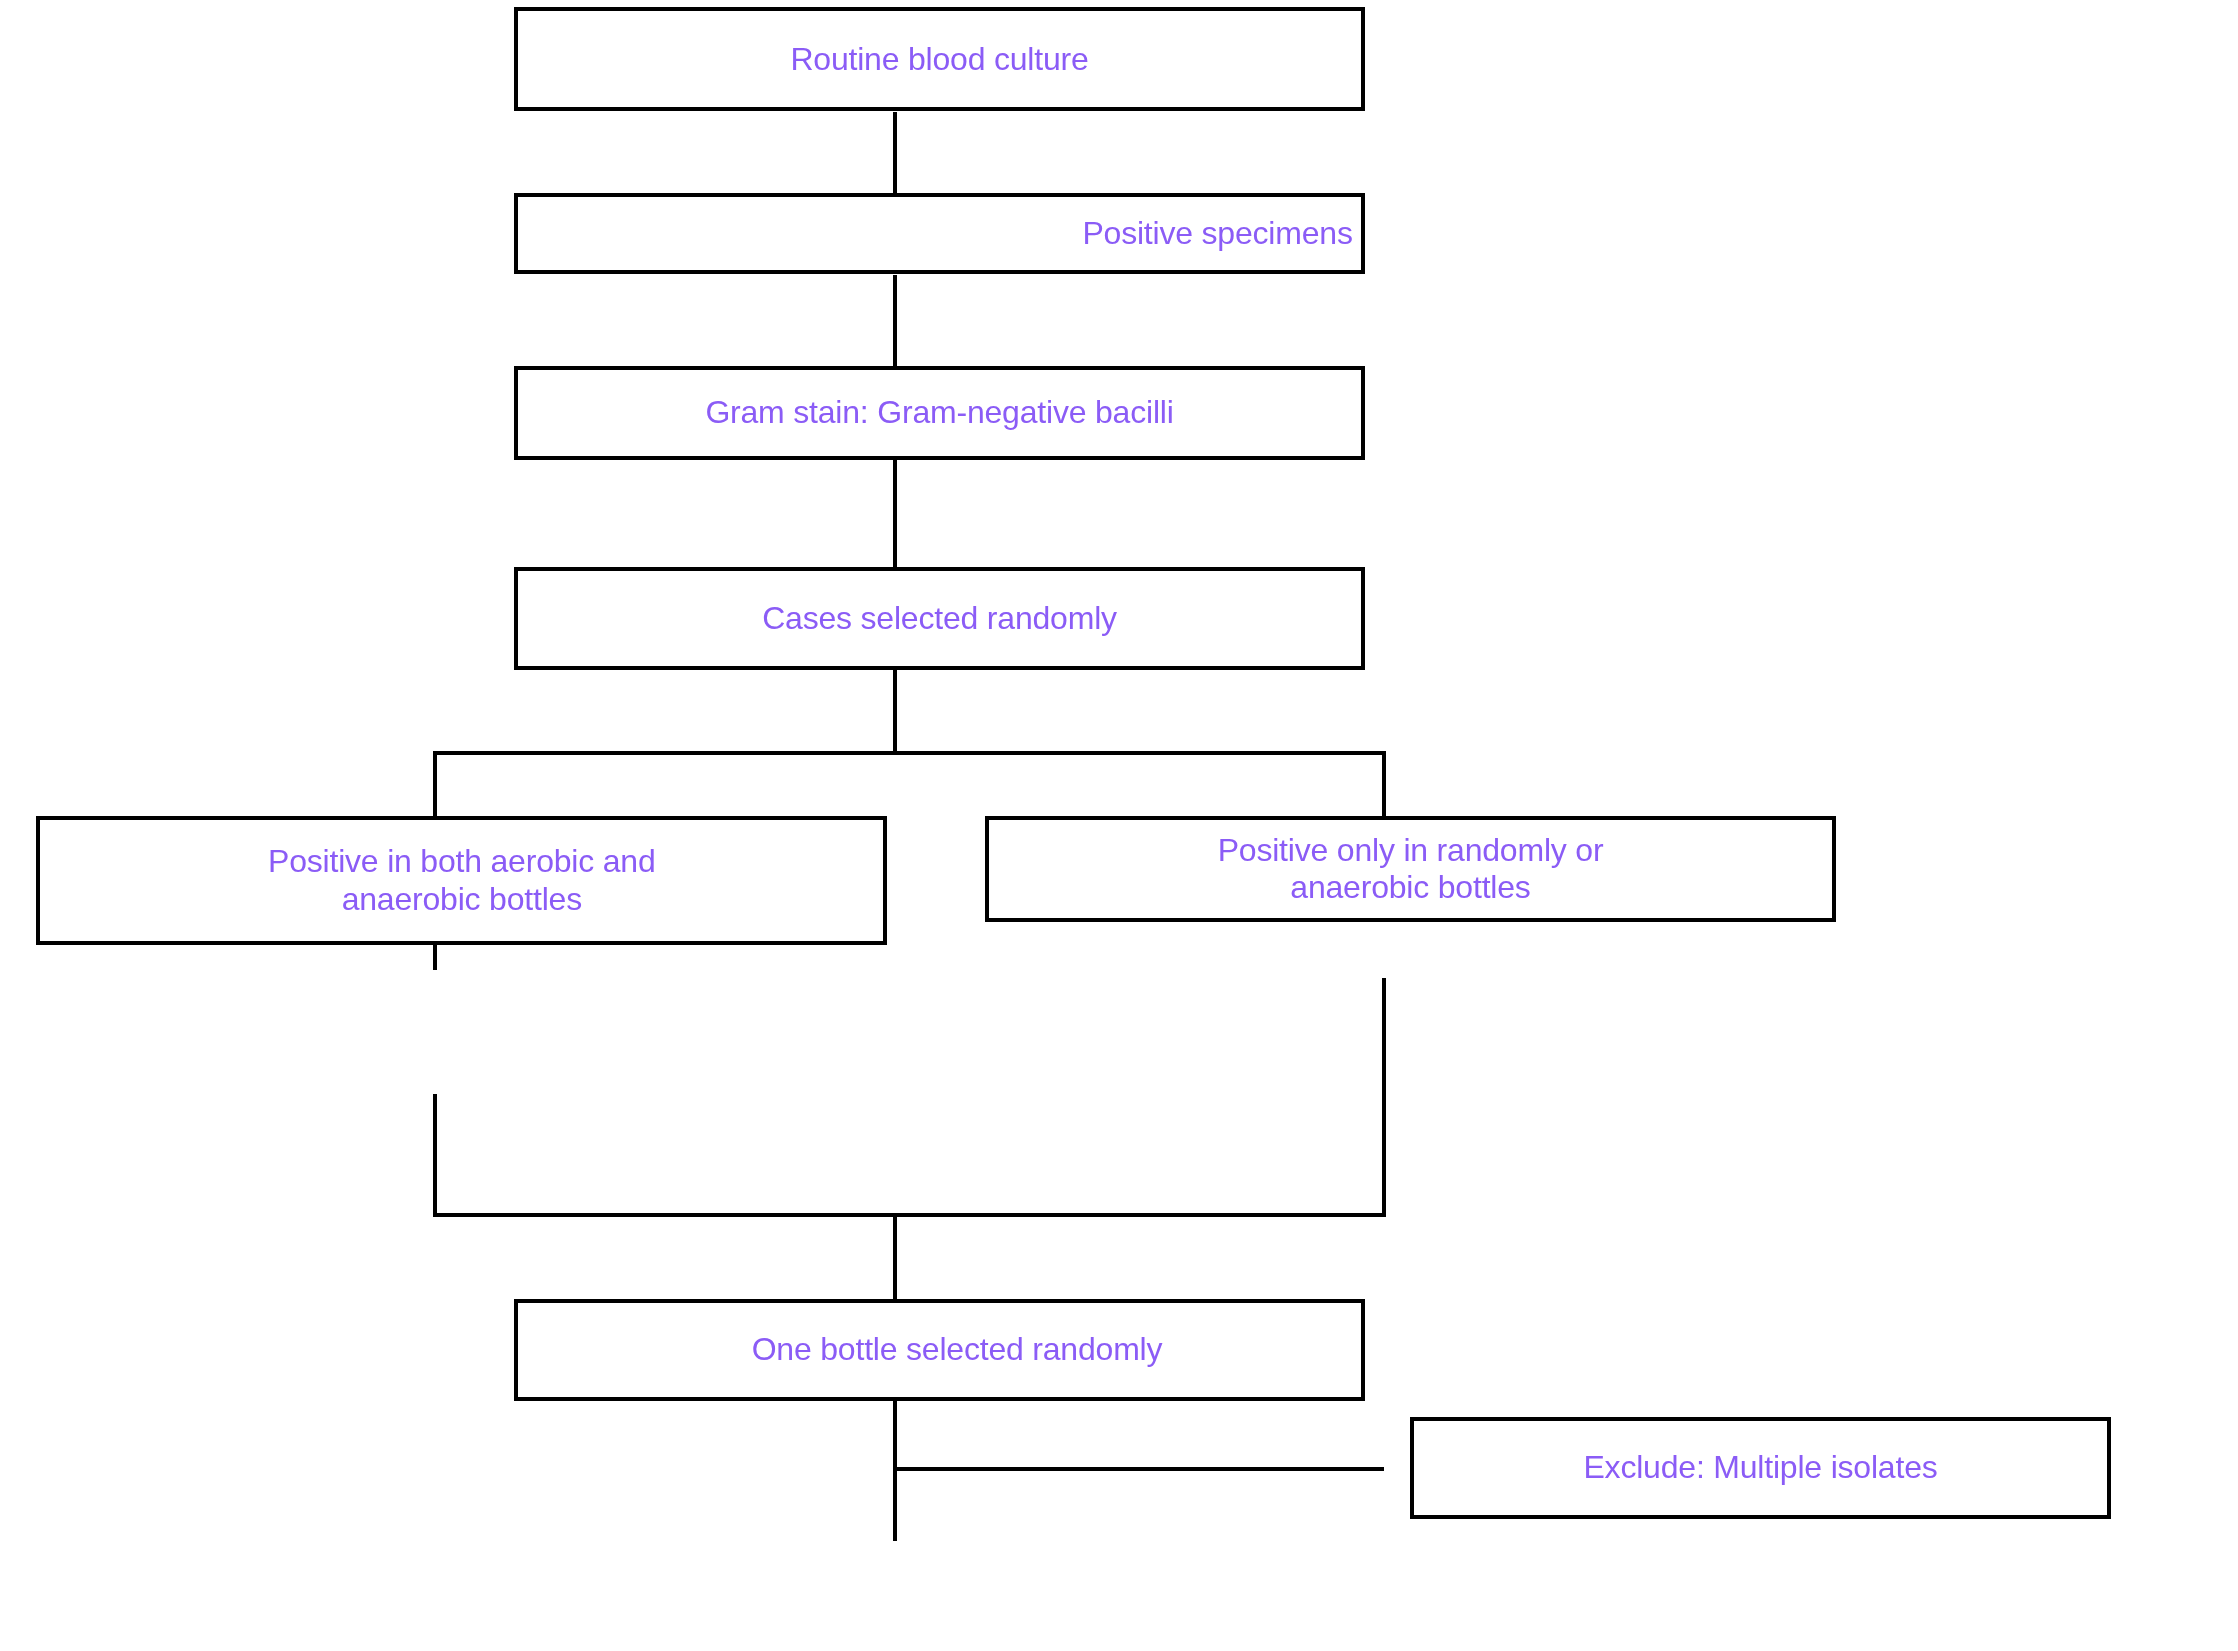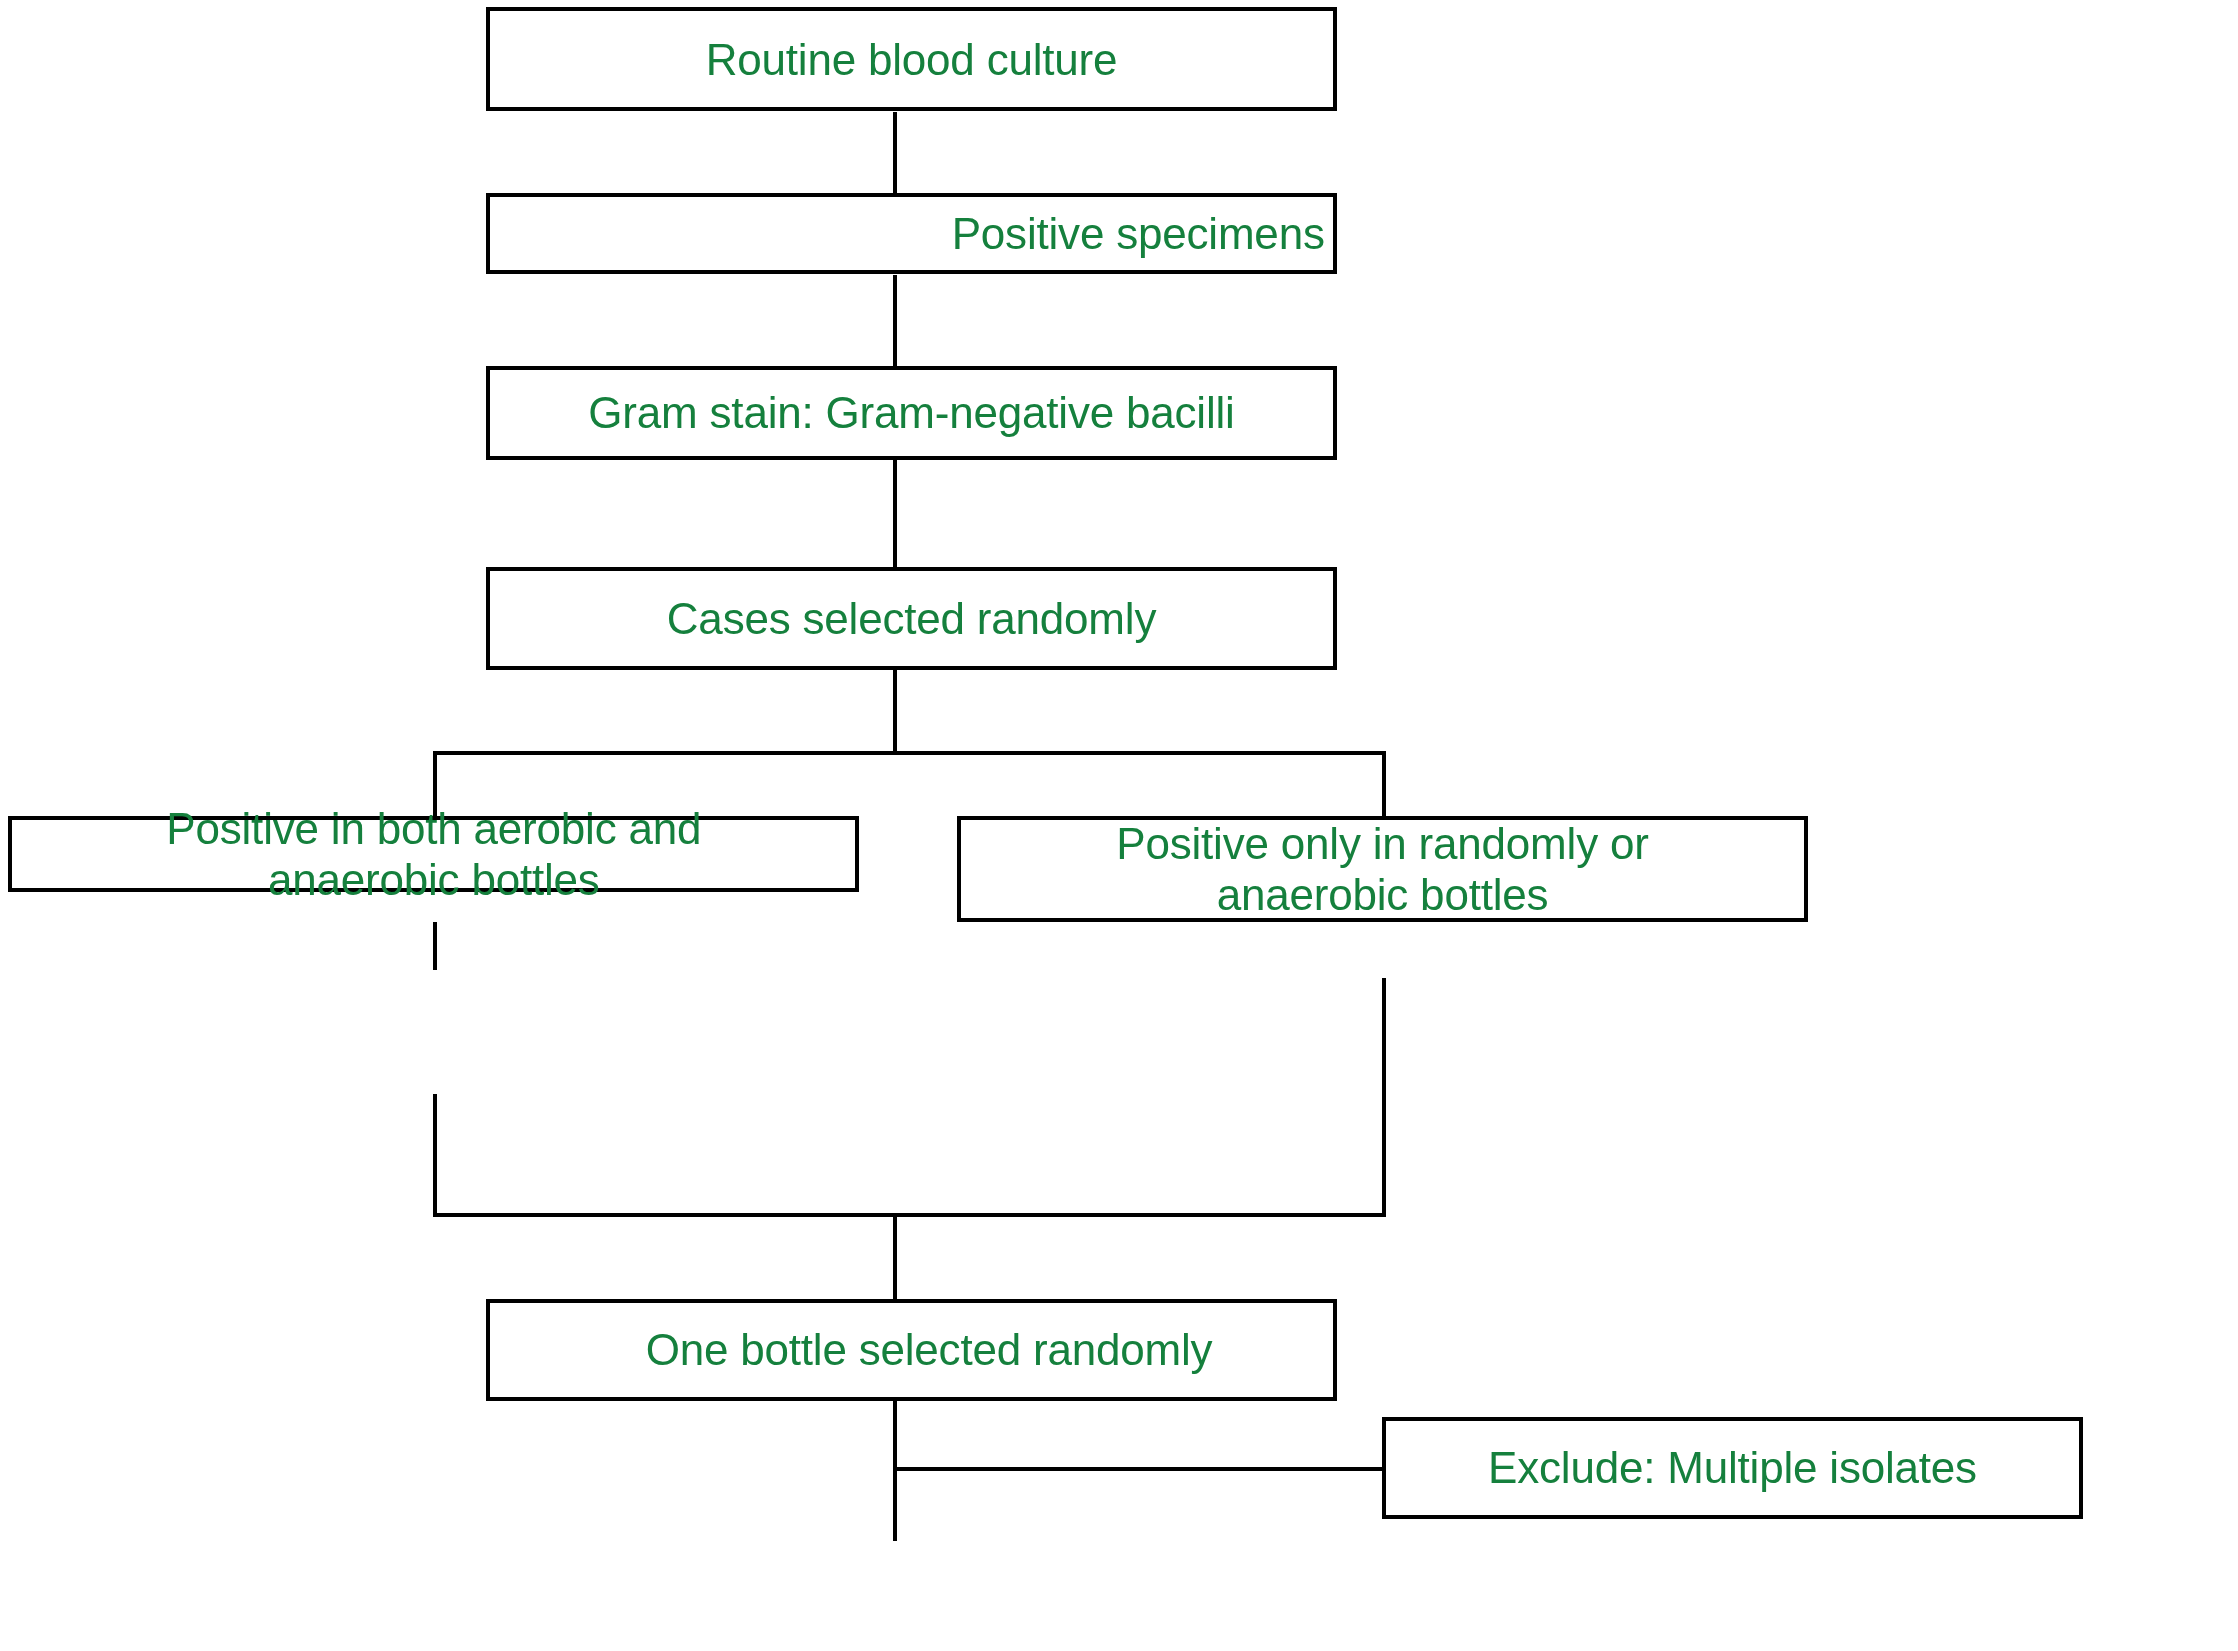--- a/index.html
+++ b/index.html
@@ -17,25 +17,26 @@
   }
   .node {
     position: absolute;
     box-sizing: border-box;
     background: #ffffff;
     border: 4.1px solid #000000;
     display: flex;
     align-items: center;
     justify-content: center;
     text-align: center;
-    color: #15803d;
-    font-size: 44px;
+    color: #8b5cf6;
+    font-size: 32px;
     line-height: 1.16;
     letter-spacing: -0.2px;
     z-index: 5;
+    margin-left: 28px;
   }
   .node .txt {
     display: block;
     width: 100%;
     padding: 0 8.3px;
     white-space: pre-line;
   }
   .conn {
     position: absolute;
     background: #000000;
@@ -78,21 +79,21 @@
   </div>
 
   <div class="node" style="left:486px; top:567px; width:851px; height:103px;">
     <span class="txt">Cases selected randomly</span>
   </div>
 
   <div class="node" style="left:486px; top:366px; width:851px; height:94px;">
     <span class="txt">Gram stain: Gram-negative bacilli</span>
   </div>
 
-  <div class="node" style="left:8.3px; top:816px; width:851px; height:76px;">
+  <div class="node" style="left:8.3px; top:816px; width:851px; height:129px;">
     <span class="txt">Positive in both aerobic and
 anaerobic bottles</span>
   </div>
 
   <div class="node" style="left:957px; top:816px; width:851px; height:106px;">
     <span class="txt">Positive only in randomly or
 anaerobic bottles</span>
   </div>
 
 

